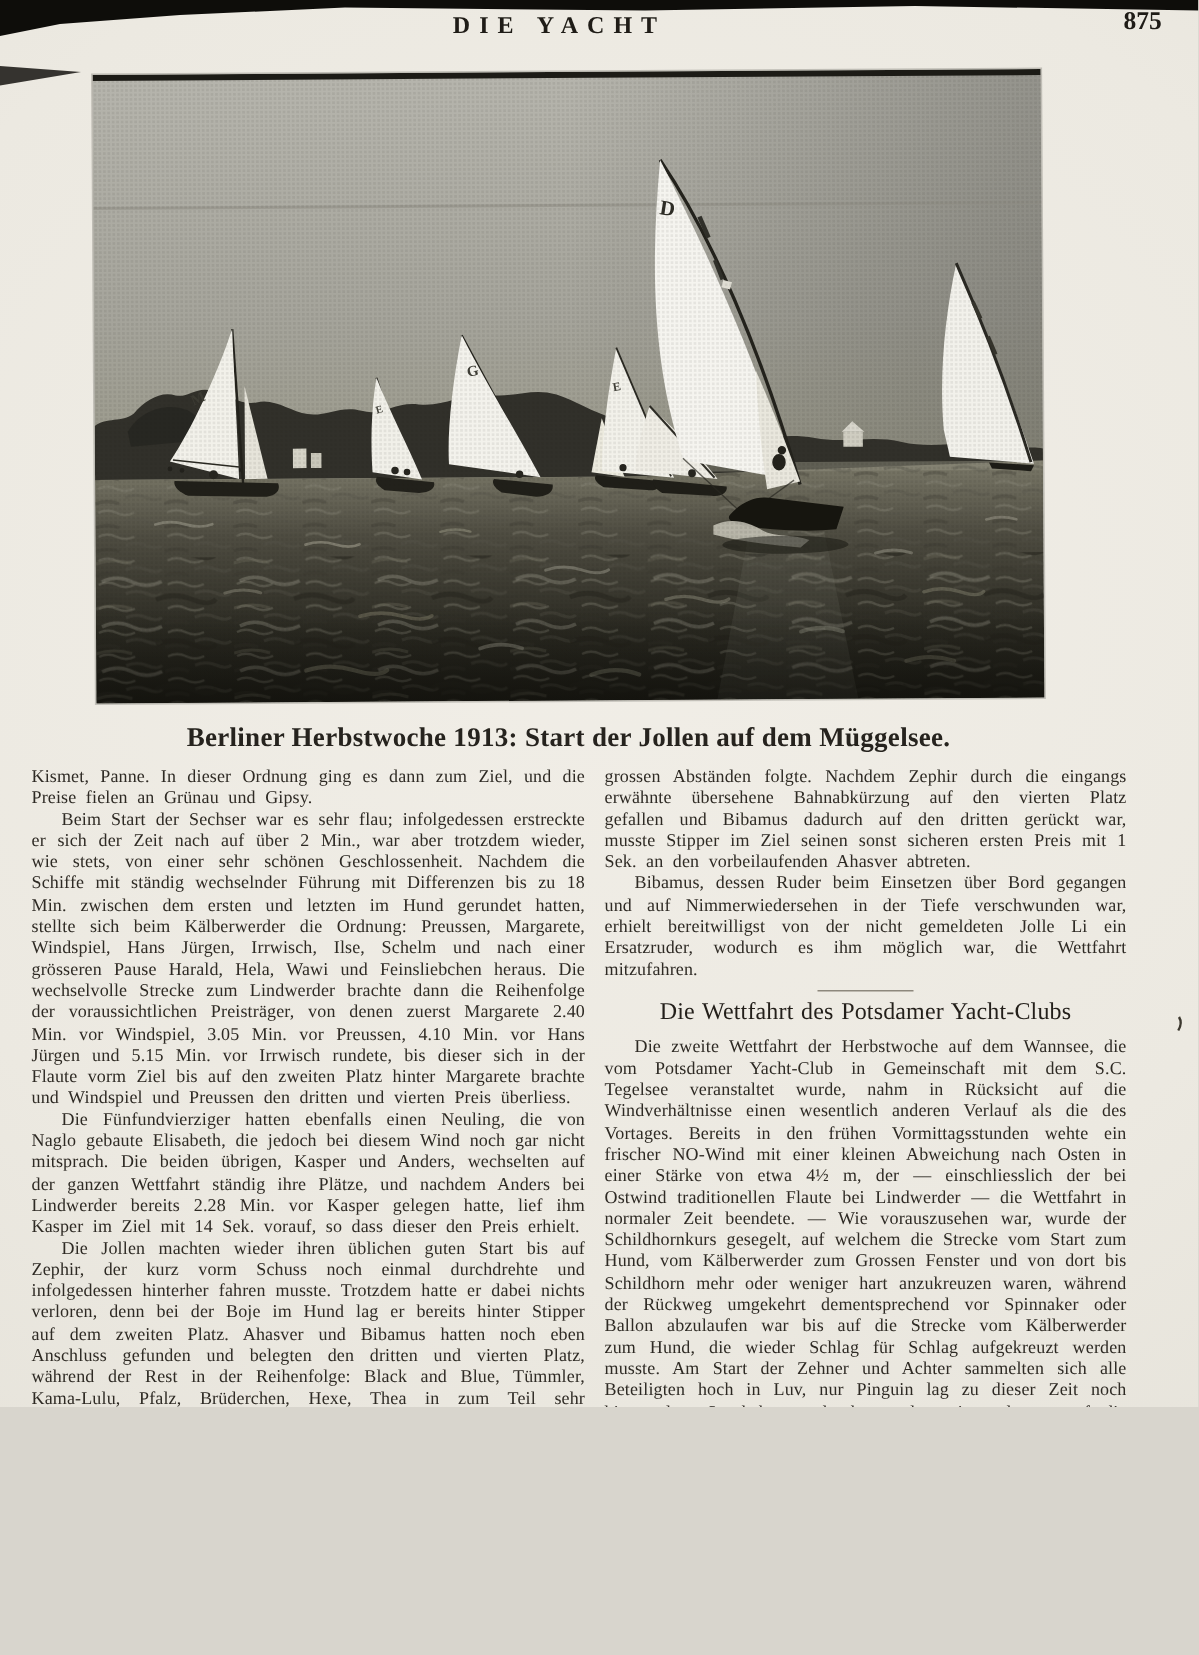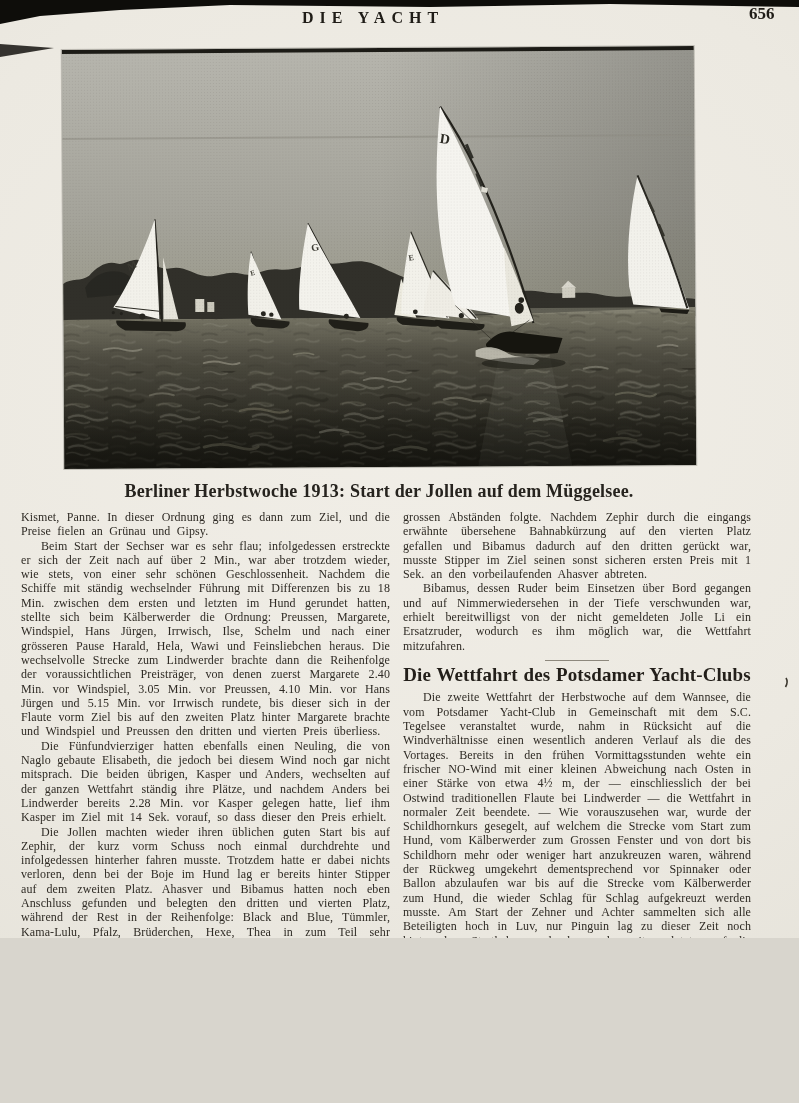--- a/index.html
+++ b/index.html
@@ -23,21 +23,21 @@
     font-size:18px;font-weight:bold;letter-spacing:.2px;color:#262show320;color:#26231e;}
   
   .col{position:absolute;font-size:12px;line-height:14.3px;text-align:justify;
     word-spacing:3.2px;letter-spacing:.1px;color:#2e2a24;}
   .col p{margin:0;text-indent:20px;}
   .col p.noindent{text-indent:0;}
   .col p.runover{text-align-last:justify;}
   #left-col{left:21px;top:510px;width:369px;}
   #right-col{left:403px;top:510px;width:348px;}
   .section-divider{width:64px;height:0;border-top:1.2px solid #8d887d;margin:7px auto 6px auto;}
-  .section-heading{font-weight:bold;font-size:19px;line-height:16.5px;text-align:center;
+  .section-heading{font-weight:normal;font-size:16px;line-height:16.5px;text-align:center;
     margin:2px 0 7px 0;color:#231f1a;word-spacing:1px;}
   .section-heading span{display:block;}
   
   .watermark{position:absolute;left:588px;top:1035px;white-space:nowrap;
     font-family:"Liberation Sans","DejaVu Sans",sans-serif;font-weight:bold;font-size:20px;
     color:#d9d4ca;-webkit-text-stroke:1.1px #57524a;text-shadow:0 0 1px #6a6159;}
   
   .scan-top{position:absolute;left:0;top:0;width:799px;height:70px;pointer-events:none;}
   .artifact-tick{position:absolute;left:783px;top:677px;width:8px;height:12px;pointer-events:none;}
   .artifact-dot{position:absolute;left:43px;top:1086px;width:5px;height:4px;background:#4c473f;
@@ -47,21 +47,21 @@
 <body>
 
 <div class="page">
 
   <svg class="scan-top" viewBox="0 0 799 70" preserveAspectRatio="none">
     <polygon points="0,0 799,0 799,7 610,4 430,7 230,5 120,10 40,16 0,24" fill="#0e0d0a"></polygon>
     <polygon points="0,44 54,48 0,57" fill="#15130f" opacity="0.85"></polygon>
   </svg>
 
   <div class="journal-title">DIE YACHT</div>
-  <div class="page-number">656</div>
+  <div class="page-number">875</div>
 
   <div class="photo">
     <svg viewBox="0 0 632 419" preserveAspectRatio="none">
       <defs>
         <linearGradient id="skyG" x1="0" y1="0" x2="0" y2="1">
           <stop offset="0" stop-color="#b6b5ad"></stop>
             <stop offset="0.6" stop-color="#a5a49b"></stop>
             <stop offset="1" stop-color="#999889"></stop>
         </linearGradient>
         <linearGradient id="sideG" x1="0" y1="0" x2="1" y2="0">

